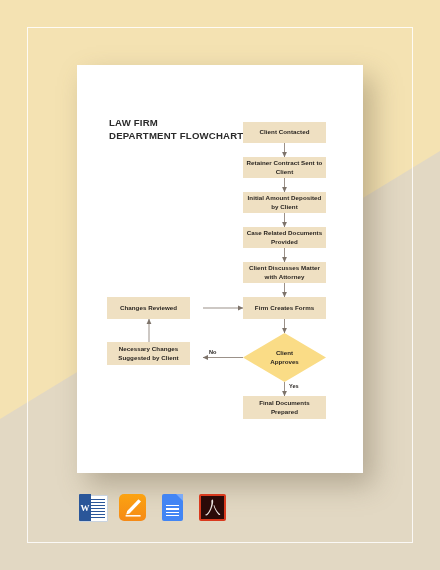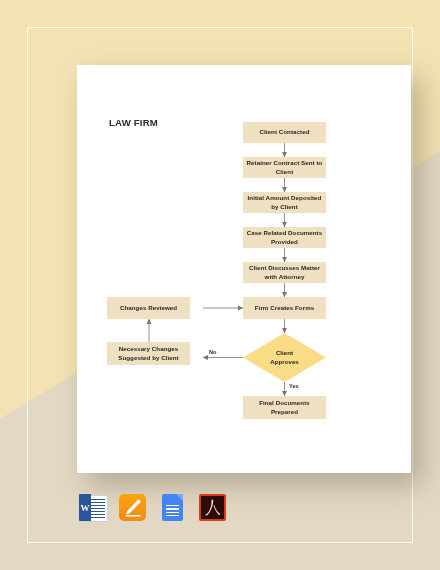--- a/index.html
+++ b/index.html
@@ -53,21 +53,20 @@
 
   
   .page {
     position: absolute;
     left: 77px;
     top: 65px;
     width: 286px;
     height: 408px;
     background: #ffffff;
     box-shadow: 10px 12px 26px rgba(110,98,74,0.40);
-    padding-left: 48px;
   }
 
   
   .doc-title {
     position: absolute;
     left: 32px;
     top: 51px;
     width: 150px;
     color: #2b2b2b;
     font-size: 9.6px;
@@ -215,20 +214,21 @@
 
   <div class="bg-base"></div>
   <div class="bg-wedge"></div>
   <div class="bg-wedge-shade"></div>
   <div class="frame"></div>
 
   <div class="page">
 
     <div class="doc-title">
       <span class="t-line">LAW FIRM</span>
+      <span class="t-line">DEPARTMENT FLOWCHART</span>
     </div>
 
     <div class="flow">
 
       <svg viewBox="0 0 286 408">
         <defs>
           <marker id="ah" markerWidth="7" markerHeight="7" refX="5.4" refY="2.6" orient="auto">
             <path d="M0,0 L5.6,2.6 L0,5.2 z" fill="#7d736a"></path>
           </marker>
         </defs>

